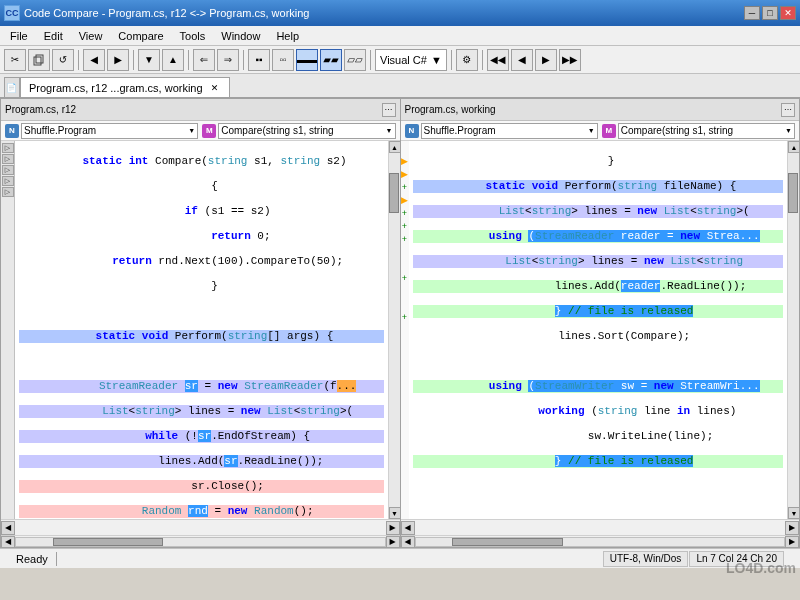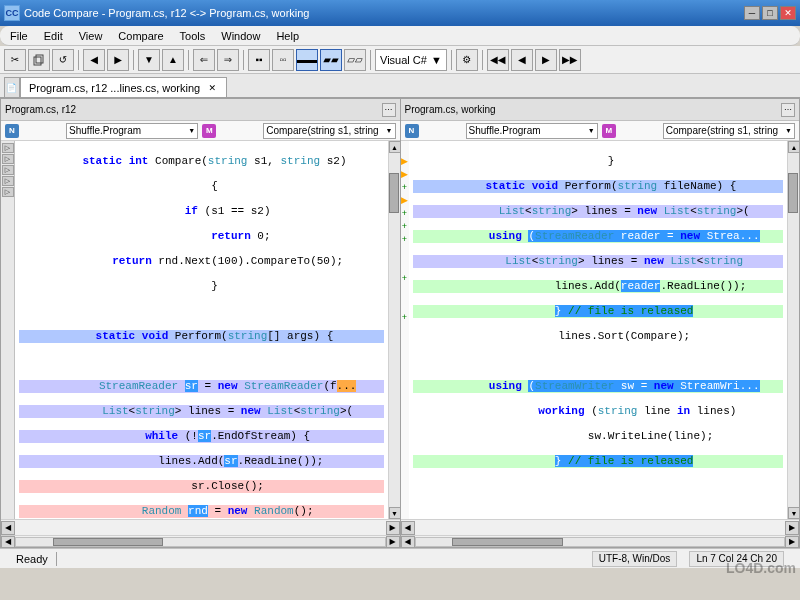--- a/index.html
+++ b/index.html
@@ -59,21 +59,20 @@
     #title-bar .win-btn.close { background: #e05050; color: white; }
 
     
     #menu-bar {
       background: #f0f0f0;
       height: 20px;
       display: flex;
       align-items: center;
       padding: 0 2px;
       border-bottom: 1px solid #c0c0c0;
-      border-radius: 9px;
     }
     .menu-item {
       padding: 2px 8px;
       font-size: 11px;
       cursor: pointer;
     }
 
     
     #toolbar {
       background: #f0f0f0;
@@ -185,21 +184,20 @@
     .func-dropdown {
       flex: 1;
       height: 16px;
       background: white;
       border: 1px solid #a0a0a0;
       font-size: 10px;
       padding: 4px 2px;
       display: flex;
       align-items: center;
       justify-content: space-between;
-      margin-left: 45px;
     }
 
     
     .code-container {
       flex: 1;
       overflow: auto;
       background: white;
       position: relative;
       display: flex;
     }
@@ -320,21 +318,21 @@
     }
     .status-section {
       display: flex;
       align-items: center;
       gap: 4px;
     }
     .status-sep { width: 1px; height: 14px; background: #a0a0a0; }
     .status-right {
       margin-left: auto;
       display: flex;
-      gap: 12px;
+      gap: 1px;
       align-items: center;
     }
     .status-item {
       padding: 0 6px;
       background: #e8e8e8;
       border: 1px solid #c0c0c0;
       height: 16px;
       display: flex;
       align-items: center;
       font-size: 10px;
@@ -459,21 +457,21 @@
   <div class="tb-sep"></div>
   <div class="tb-btn">◀◀</div>
   <div class="tb-btn">◀</div>
   <div class="tb-btn">▶</div>
   <div class="tb-btn">▶▶</div>
 </div>
 
 <div id="tabs-bar">
   <div style="width:16px;height:20px;background:#e0e0e0;border:1px solid #a0a0a0;border-bottom:none;display:flex;align-items:center;justify-content:center;font-size:9px;">📄</div>
   <div class="tab active">
-    <span>Program.cs, r12  ...lines.cs, working</span>
+    <span>Program.cs, r12  ...gram.cs, working</span>
     <span class="tab-close">✕</span>
   </div>
 </div>
 
 <div id="editor-area" style="height:450px;display:flex;flex-direction:row;">
 
   <div class="pane" style="flex:1;display:flex;flex-direction:column;border:1px solid #a0a0a0;">
 
     <div class="pane-header">
       <span style="font-size:10px;">Program.cs, r12</span>

